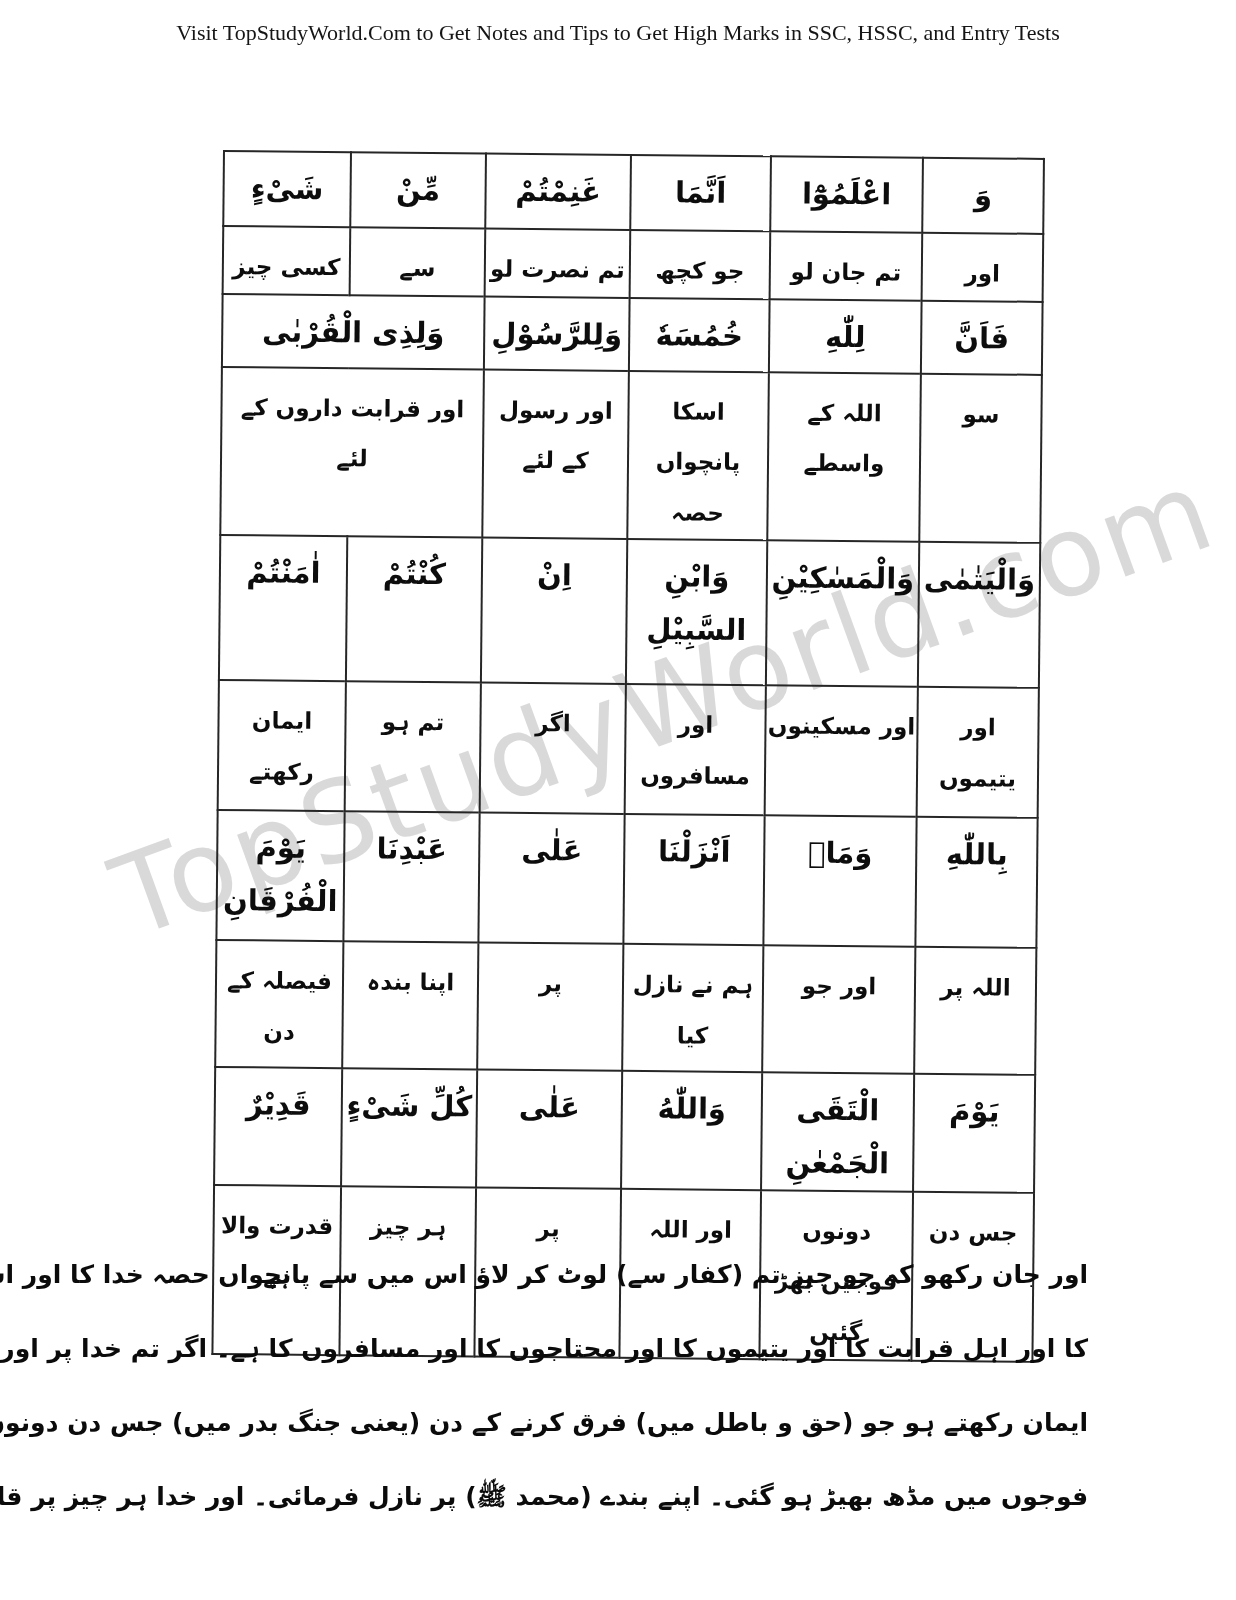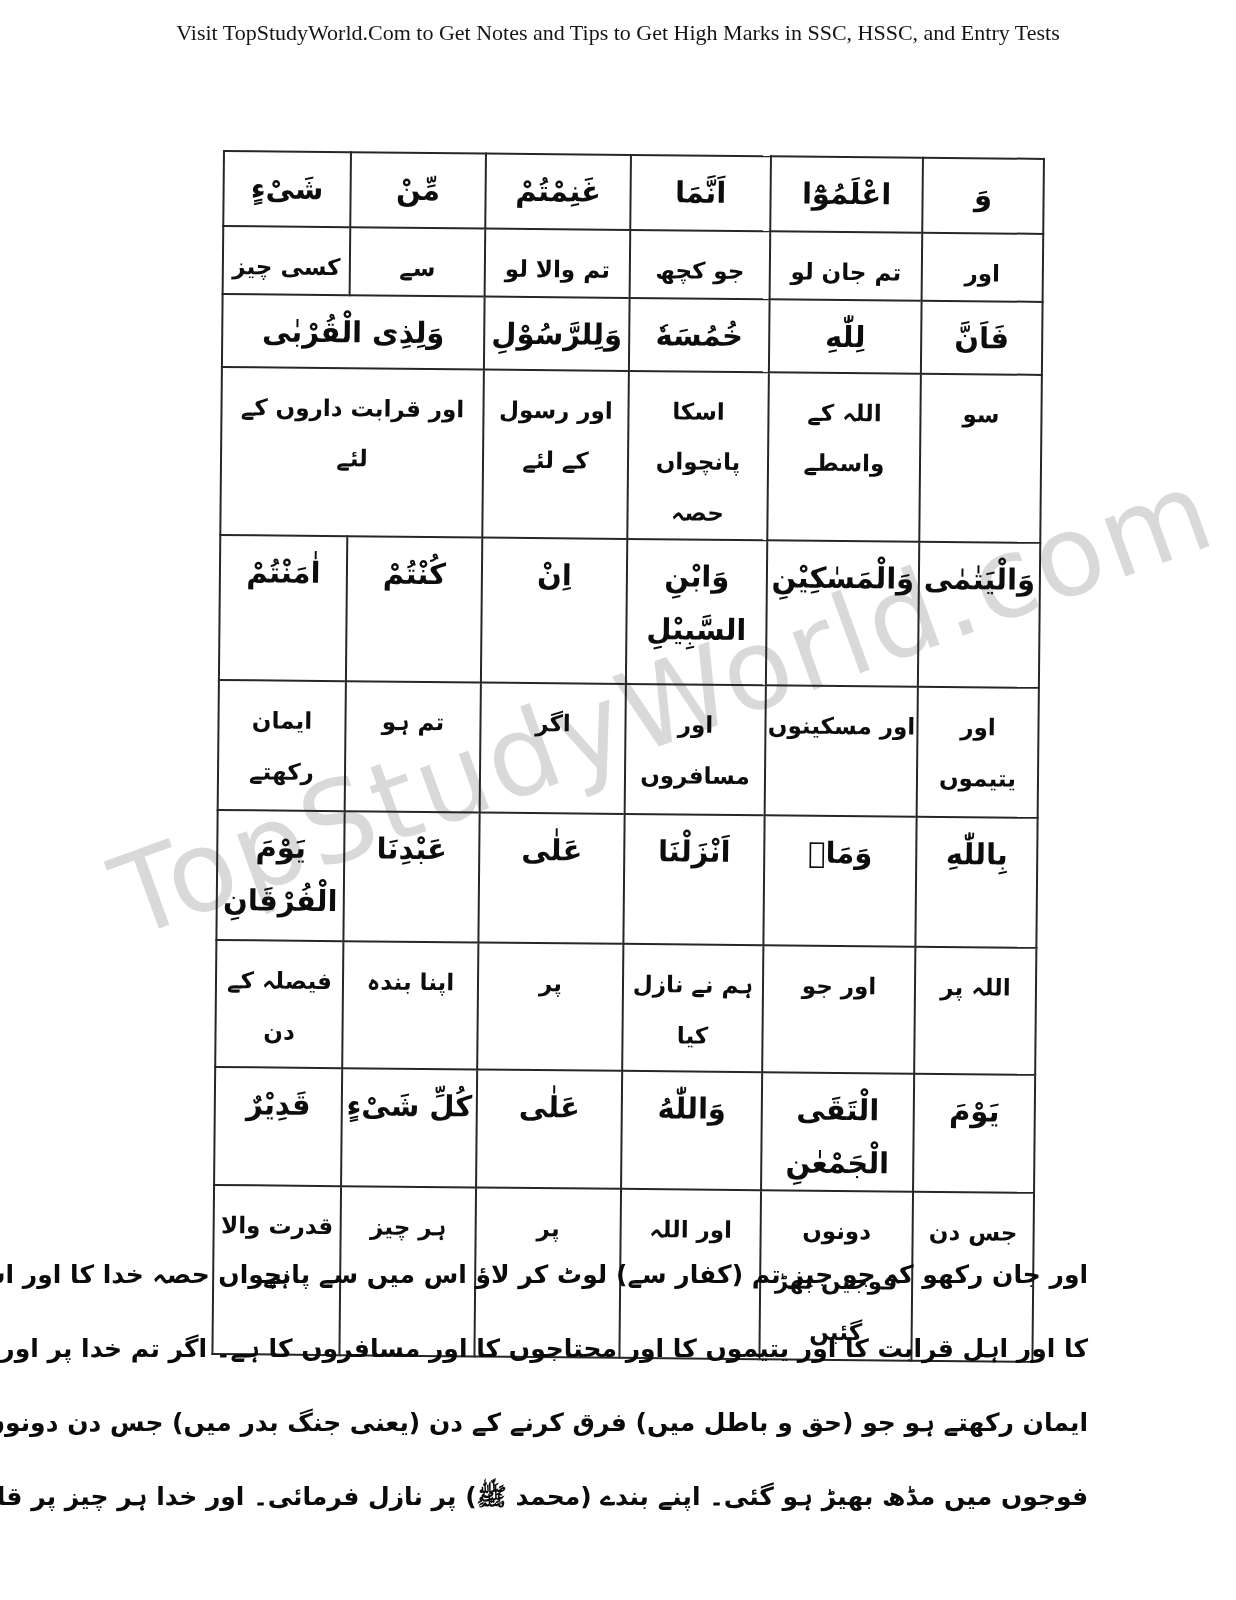--- a/index.html
+++ b/index.html
@@ -143,21 +143,21 @@
             <td>اعْلَمُوْٓا</td>
             <td>اَنَّمَا</td>
             <td>غَنِمْتُمْ</td>
             <td>مِّنْ</td>
             <td>شَیْءٍ</td>
           </tr>
           <tr class="urdu">
             <td>اور</td>
             <td>تم جان لو</td>
             <td>جو کچھ</td>
-            <td>تم والا لو</td>
+            <td>تم نصرت لو</td>
             <td>سے</td>
             <td>کسی چیز</td>
           </tr>
           <tr class="arabic">
             <td>فَاَنَّ</td>
             <td>لِلّٰهِ</td>
             <td>خُمُسَهٗ</td>
             <td>وَلِلرَّسُوْلِ</td>
             <td colspan="2">وَلِذِی الْقُرْبٰی</td>
           </tr>

